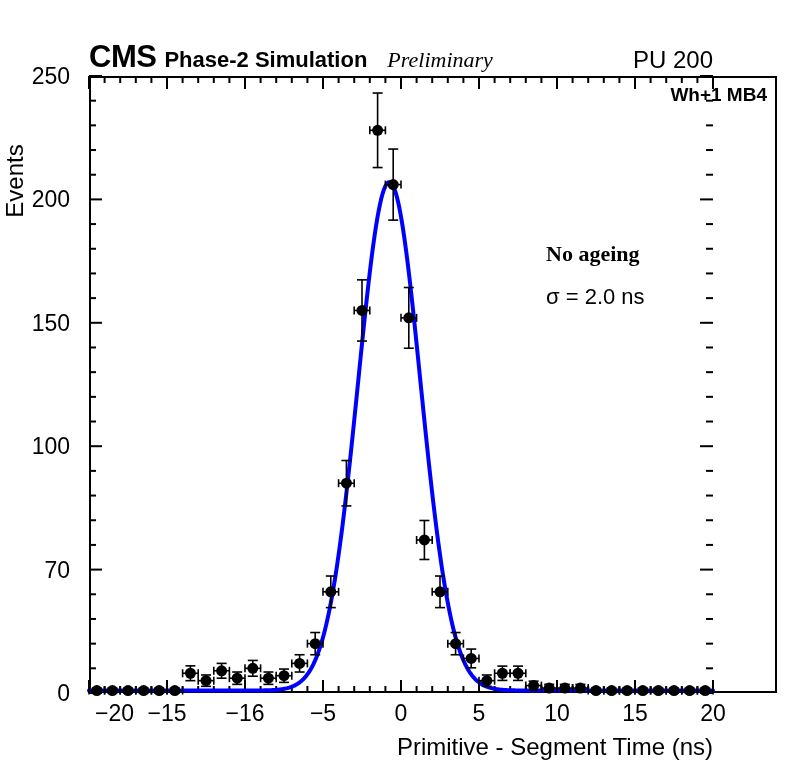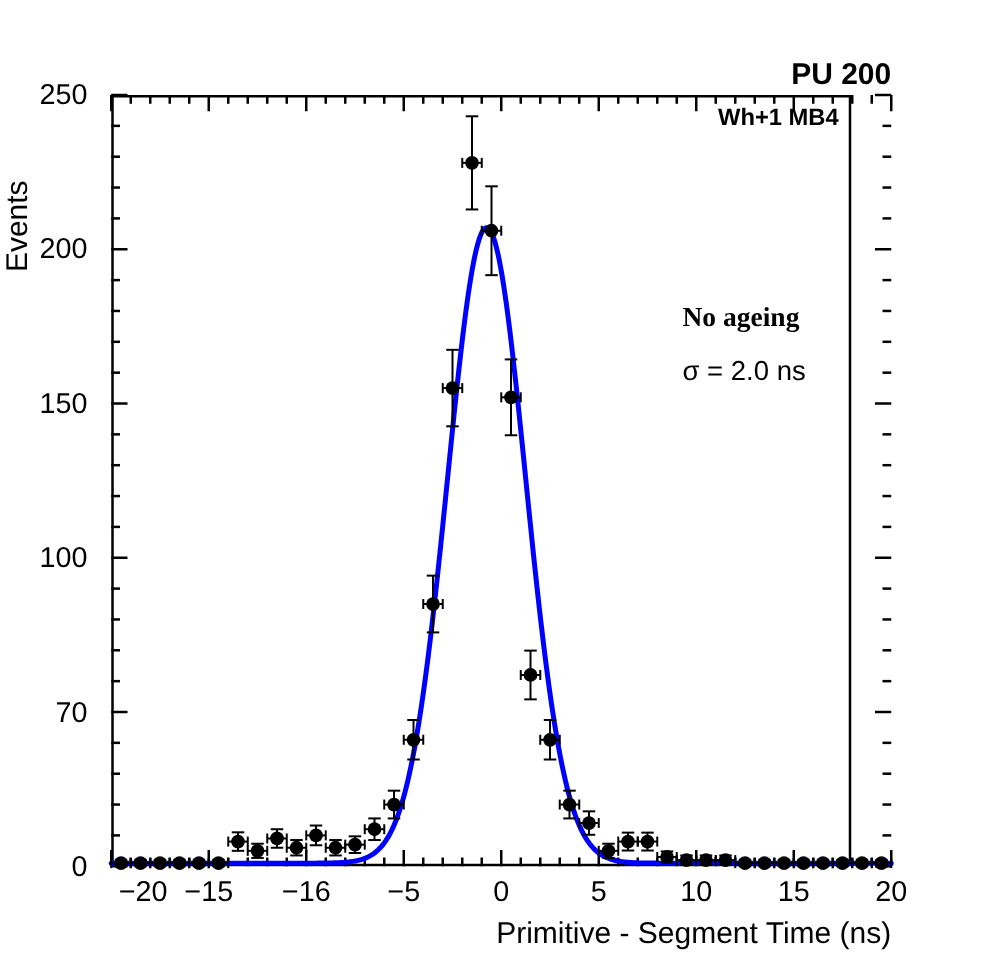--- a/index.html
+++ b/index.html
@@ -61,33 +61,33 @@
     font-size: 22px;
     color: #000;
     margin-left: 20px;
     line-height: 1;
   }
   .hdr-right {
     position: absolute;
     right: 0;
     bottom: 0;
     font-family: "Liberation Sans", sans-serif;
-    font-weight: bold;
+    font-weight: normal;
     font-size: 24px;
     color: #000;
     line-height: 1;
     white-space: nowrap;
   }
 
   
   #plot-frame {
     position: absolute;
     left: 89px;
     top: 76px;
-    width: 592px;
+    width: 688px;
     height: 617px;
     border: 2px solid #000;
     box-sizing: border-box;
     background: #ffffff;
   }
 
   #inside-label {
     position: absolute;
     right: 8px;
     top: 6px;
@@ -189,20 +189,25 @@
     height: 772px;
     pointer-events: none;
   }
 </style>
 </head>
 <body>
 
 <div id="figure">
 
   <div id="header-row">
+    <div class="hdr-left">
+      <span class="cms-logo">CMS</span>
+      <span class="cms-sub">Phase-2 Simulation</span>
+      <span class="cms-prelim">Preliminary</span>
+    </div>
     <div class="hdr-right">PU 200</div>
   </div>
 
   <div id="y-axis-title">
     <span>Events</span>
   </div>
 
   <div id="plot-frame">
     <div id="inside-label">Wh+1 MB4</div>
     <div class="annotation" id="ann-ageing">No ageing</div>

